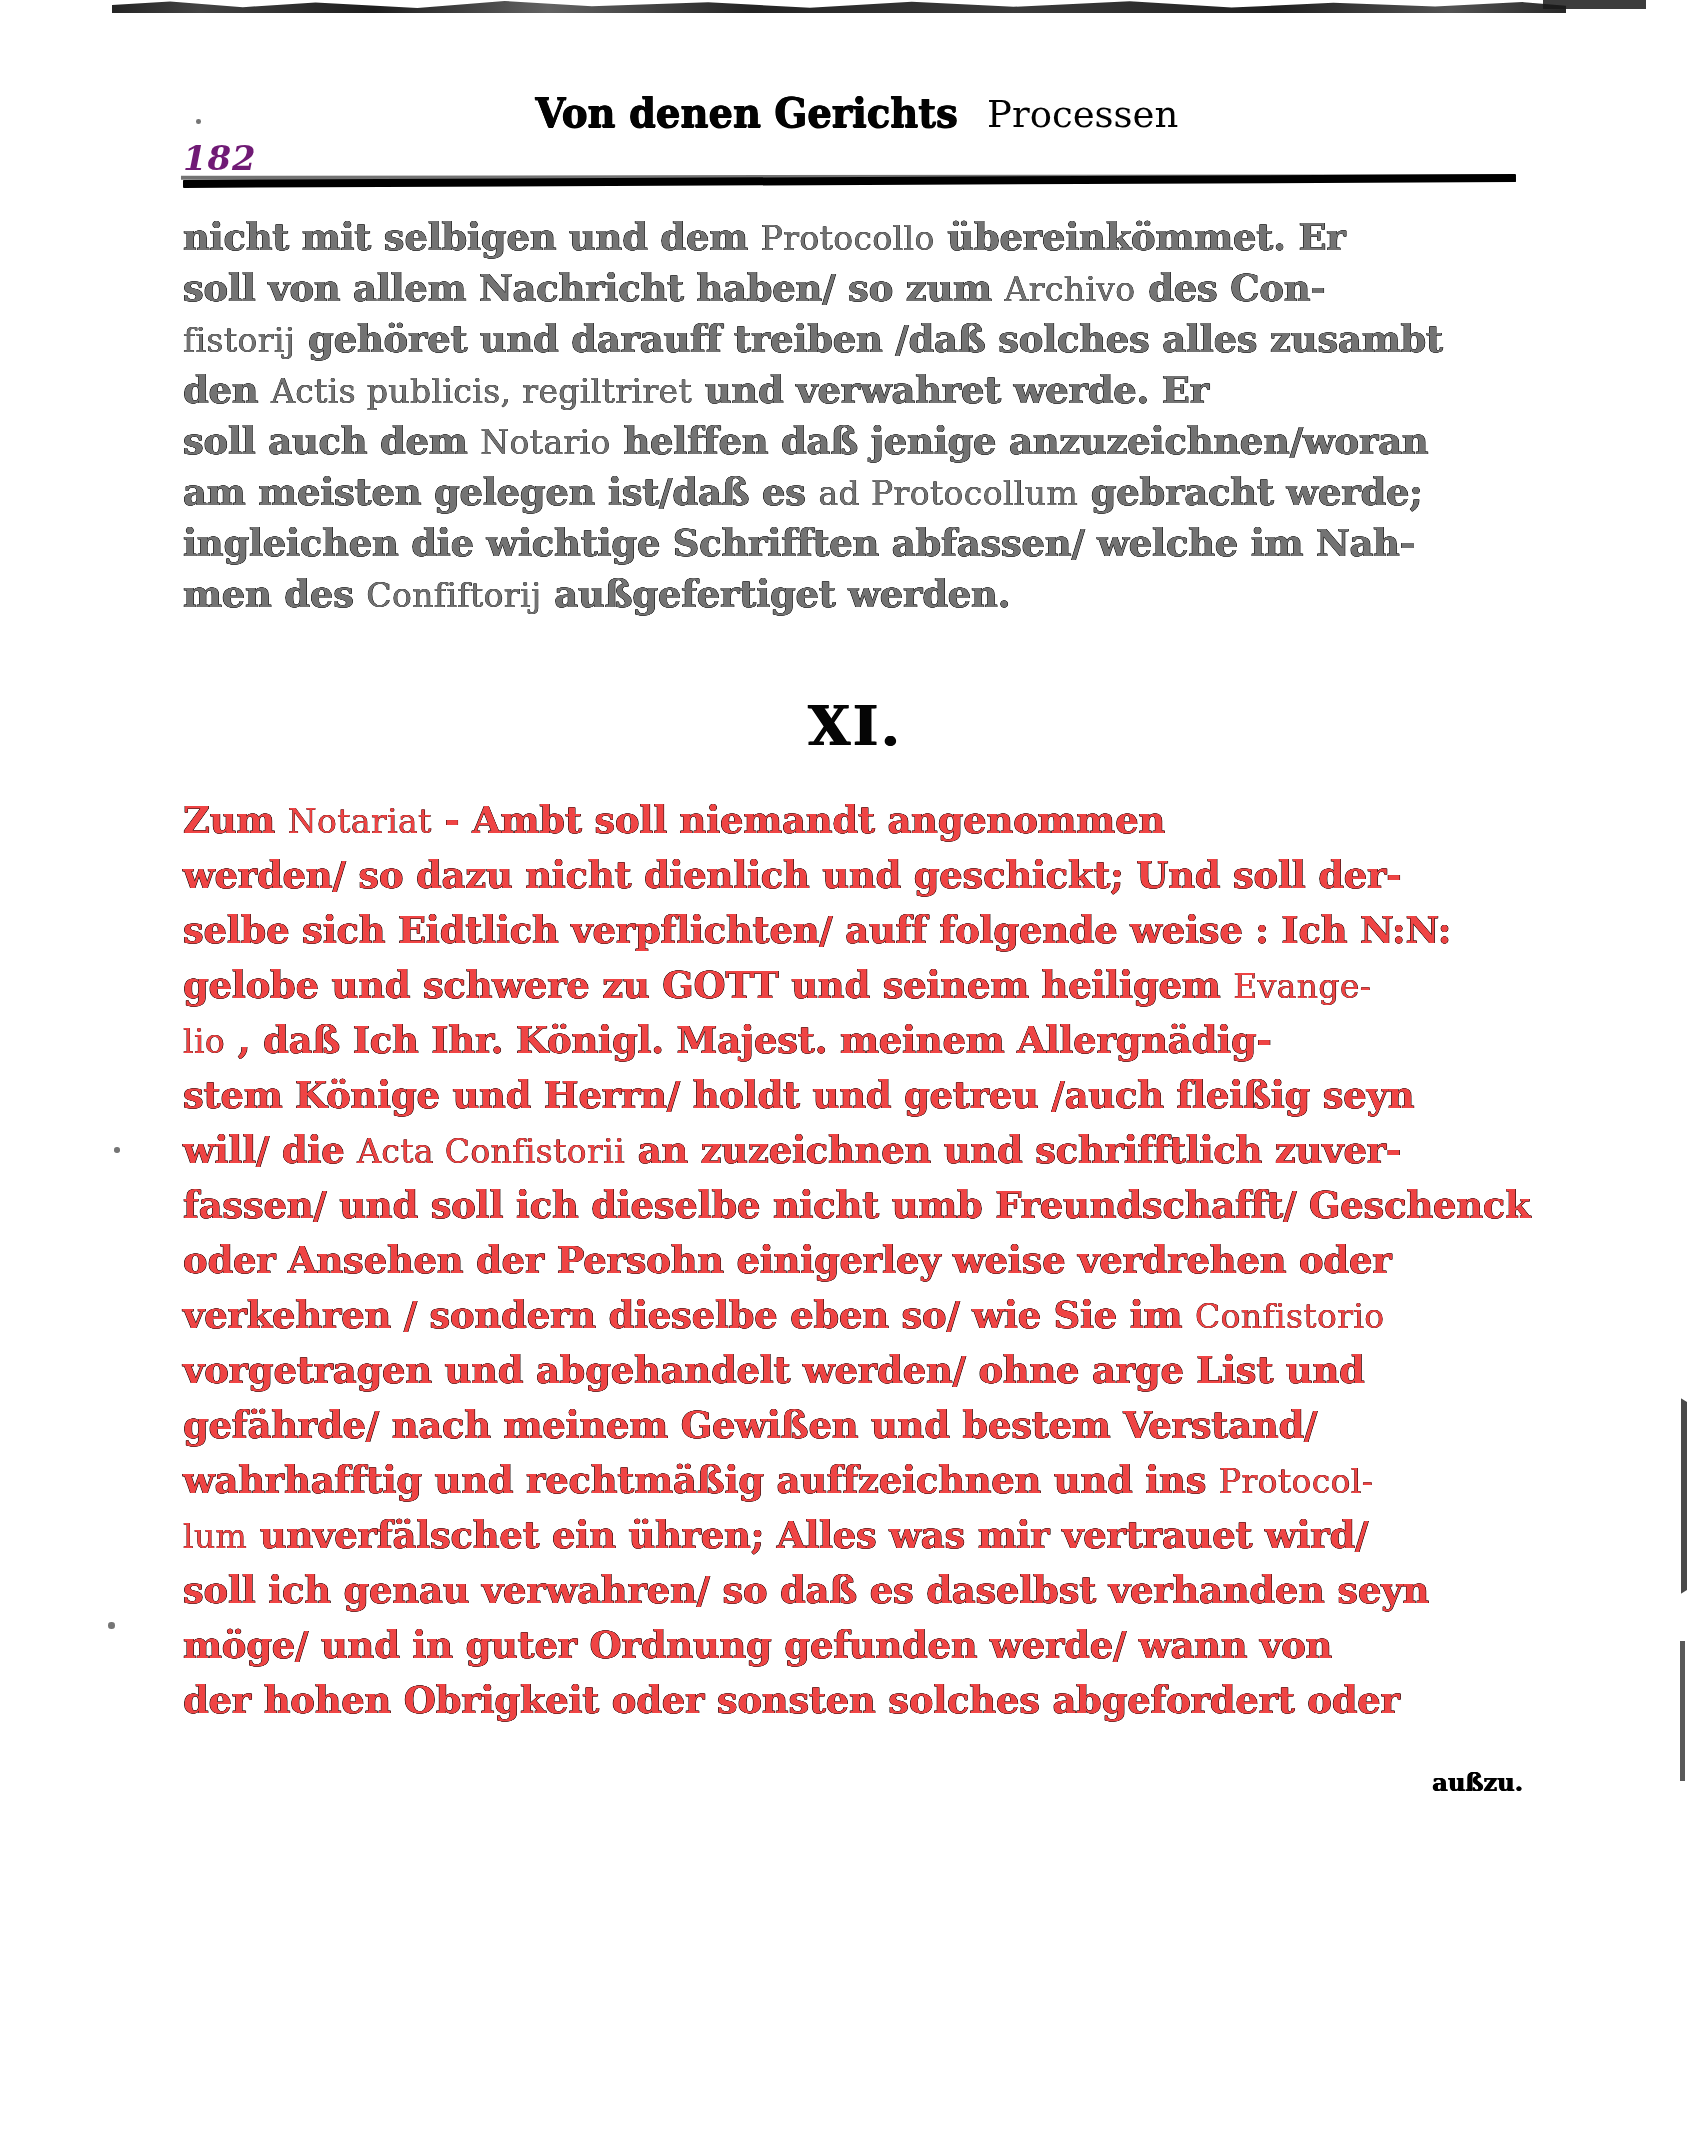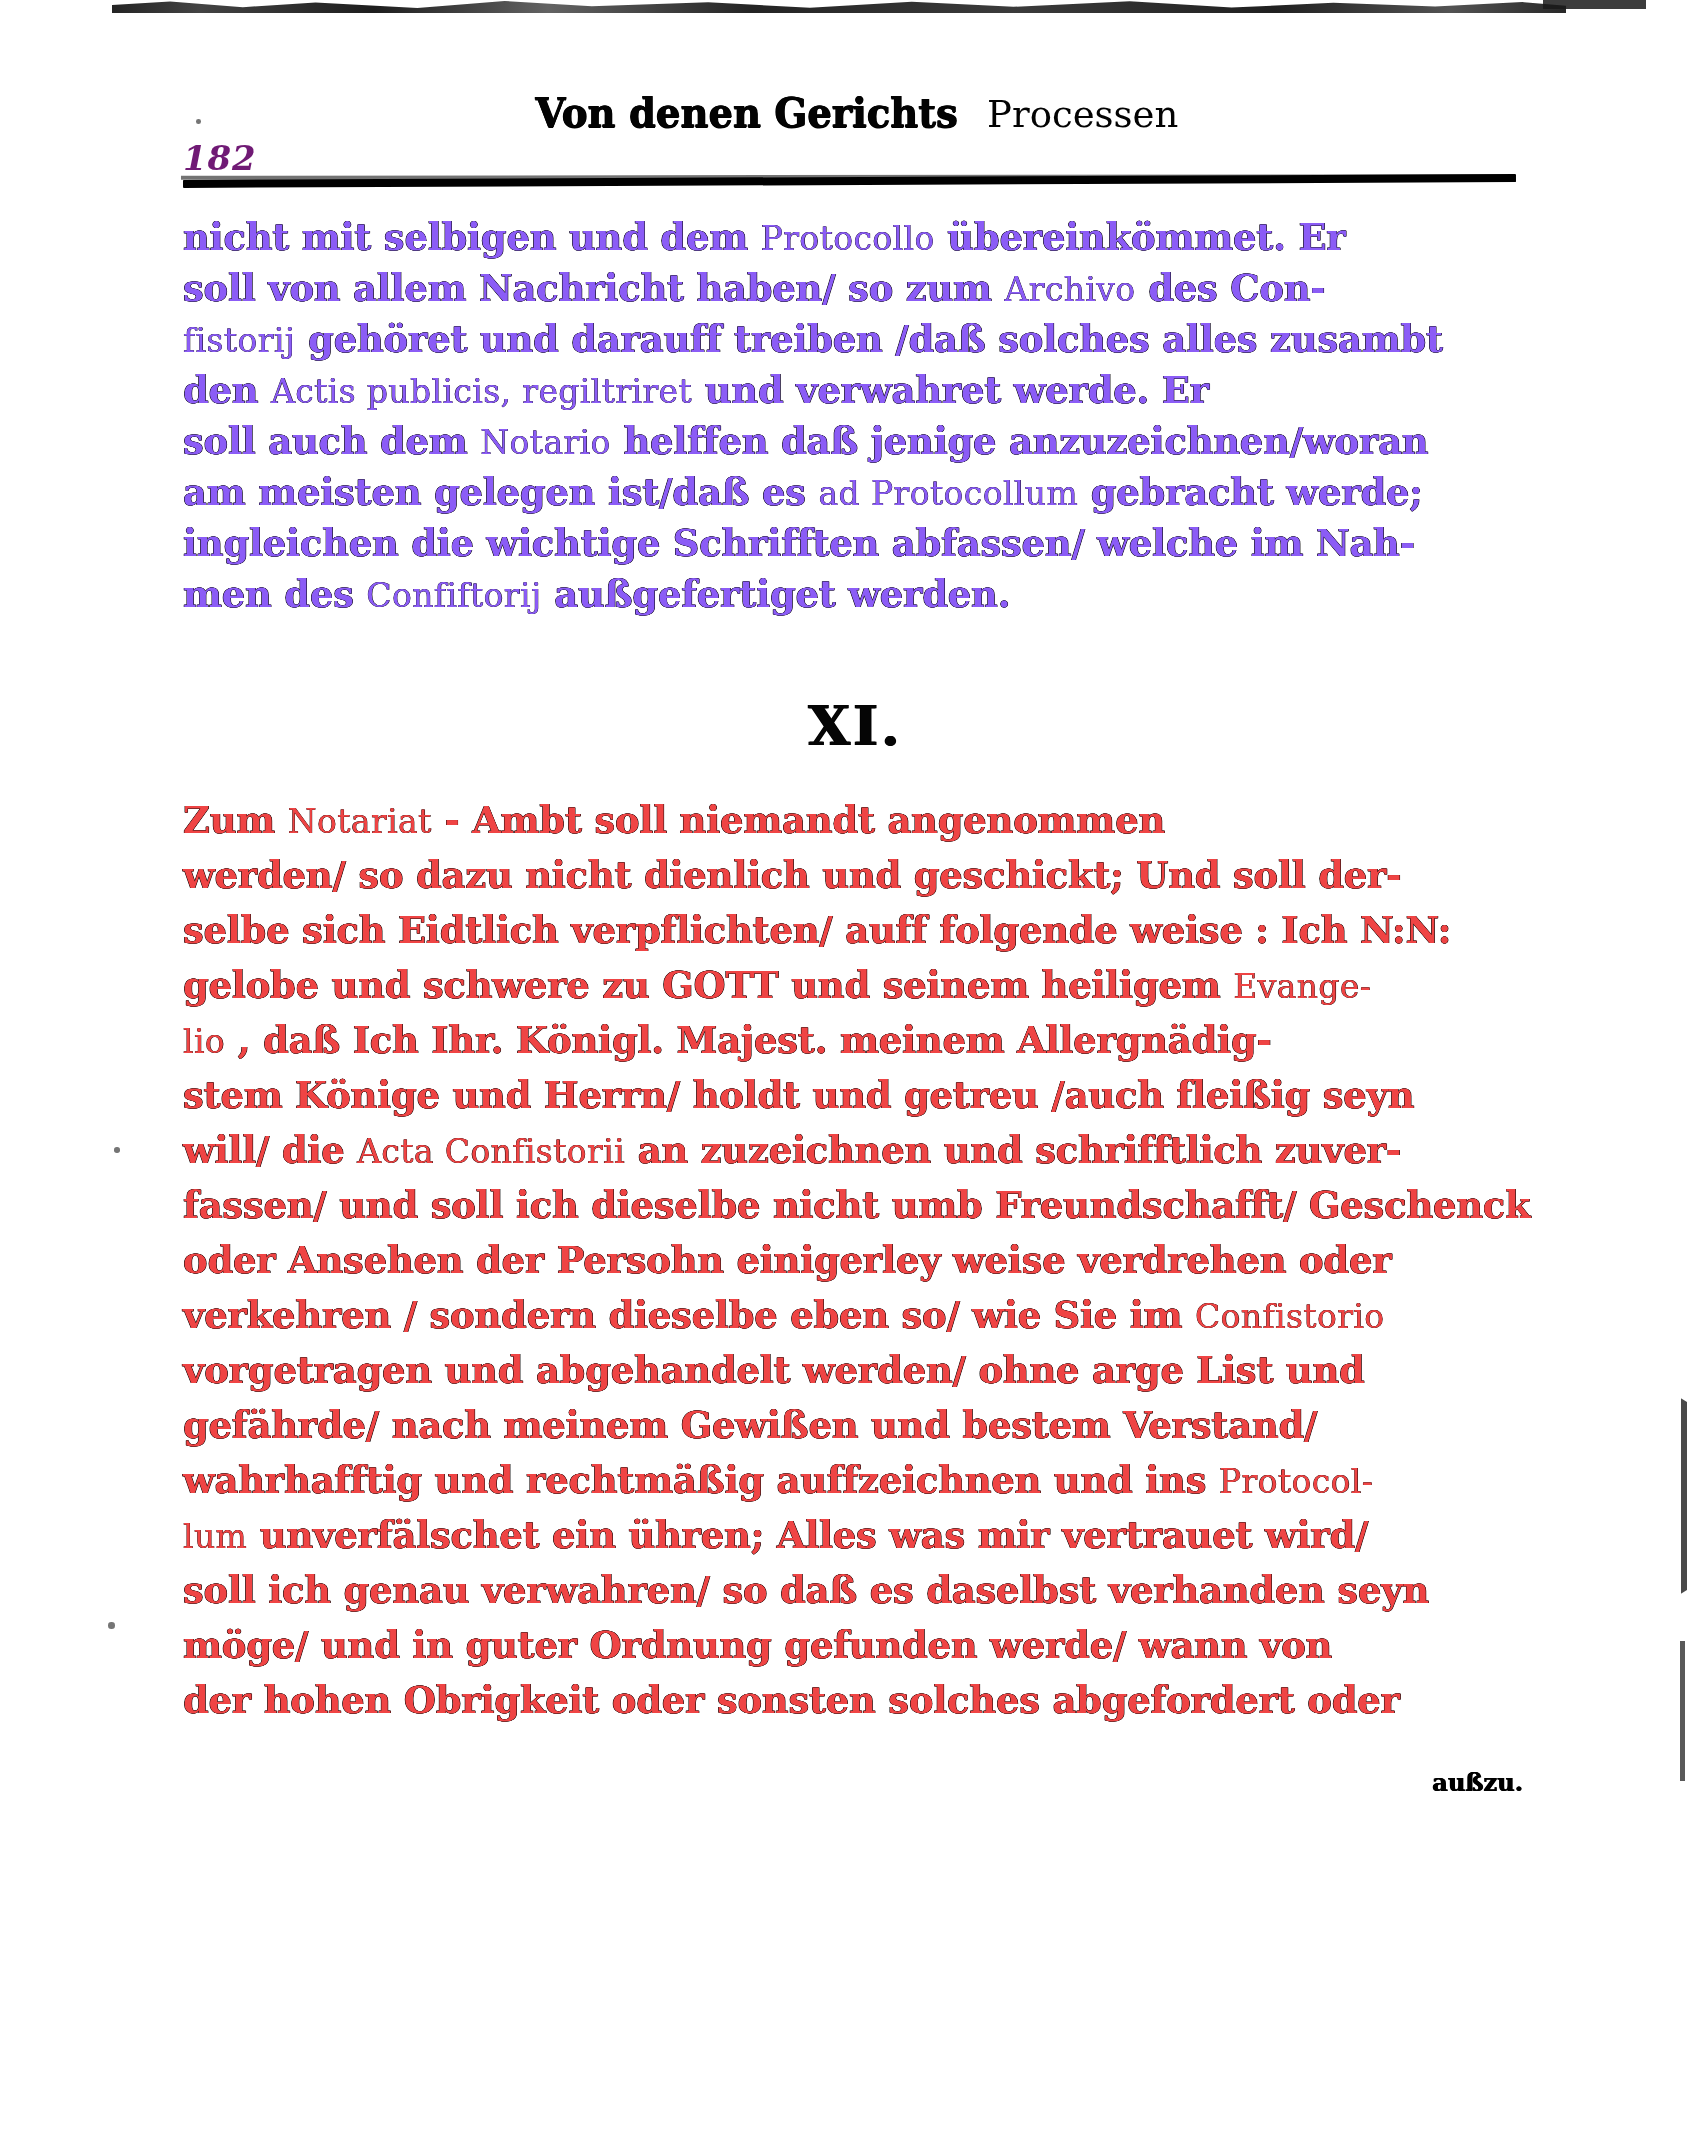--- a/index.html
+++ b/index.html
@@ -74,21 +74,21 @@
     border-radius:0.9px;
   }
   #rule::after{
     content:"";position:absolute;left:-1.9px;top:-1.9px;width:100%;height:3.7px;background:#000;opacity:.55;
     transform:rotate(.18deg);
   }
 
   
   #body{
     position:absolute;left:183px;top:211px;width:1342px;
-    color:#8b5cf6;
+    color:#737373;
   }
   .ln{
     position:relative;
     height:51px;
     line-height:51px;
     white-space:nowrap;
     font-size:38px;
     font-weight:700;
     transform:scaleX(.97);
     transform-origin:left center;

